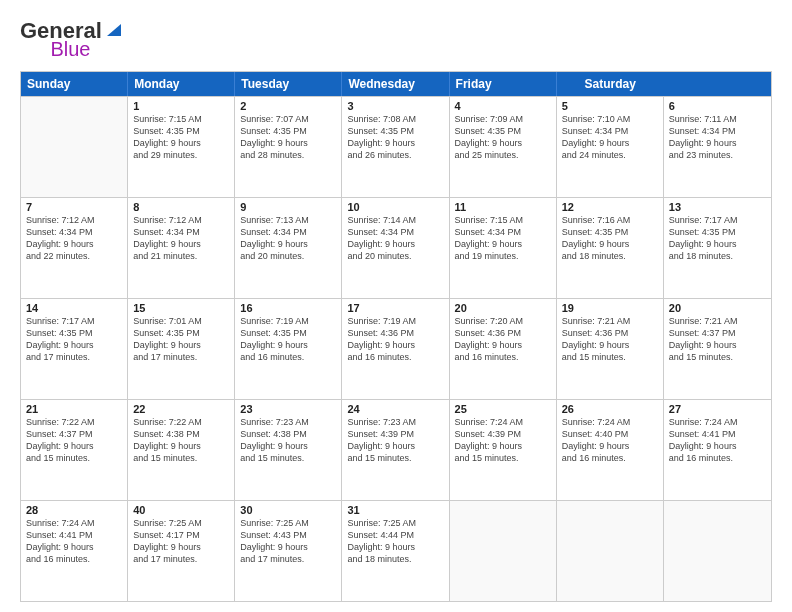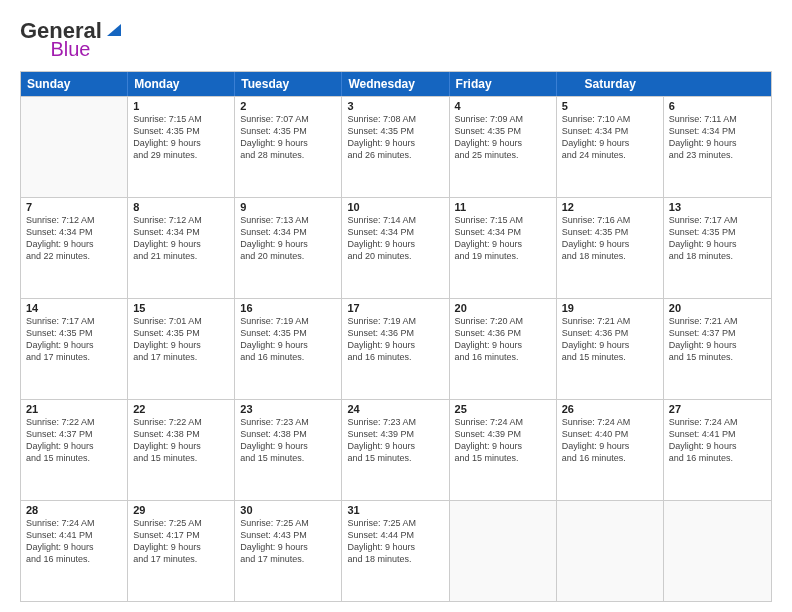--- a/index.html
+++ b/index.html
@@ -326,21 +326,21 @@
         </div>
         <div class="cal-row">
           <div class="cal-cell">
             <div class="day-number">28</div>
             <div class="cell-line">Sunrise: 7:24 AM</div>
             <div class="cell-line">Sunset: 4:41 PM</div>
             <div class="cell-line">Daylight: 9 hours</div>
             <div class="cell-line">and 16 minutes.</div>
           </div>
           <div class="cal-cell">
-            <div class="day-number">29</div>
+            <div class="day-number">40</div>
             <div class="cell-line">Sunrise: 7:25 AM</div>
             <div class="cell-line">Sunset: 4:17 PM</div>
             <div class="cell-line">Daylight: 9 hours</div>
             <div class="cell-line">and 17 minutes.</div>
           </div>
           <div class="cal-cell">
             <div class="day-number">30</div>
             <div class="cell-line">Sunrise: 7:25 AM</div>
             <div class="cell-line">Sunset: 4:43 PM</div>
             <div class="cell-line">Daylight: 9 hours</div>

